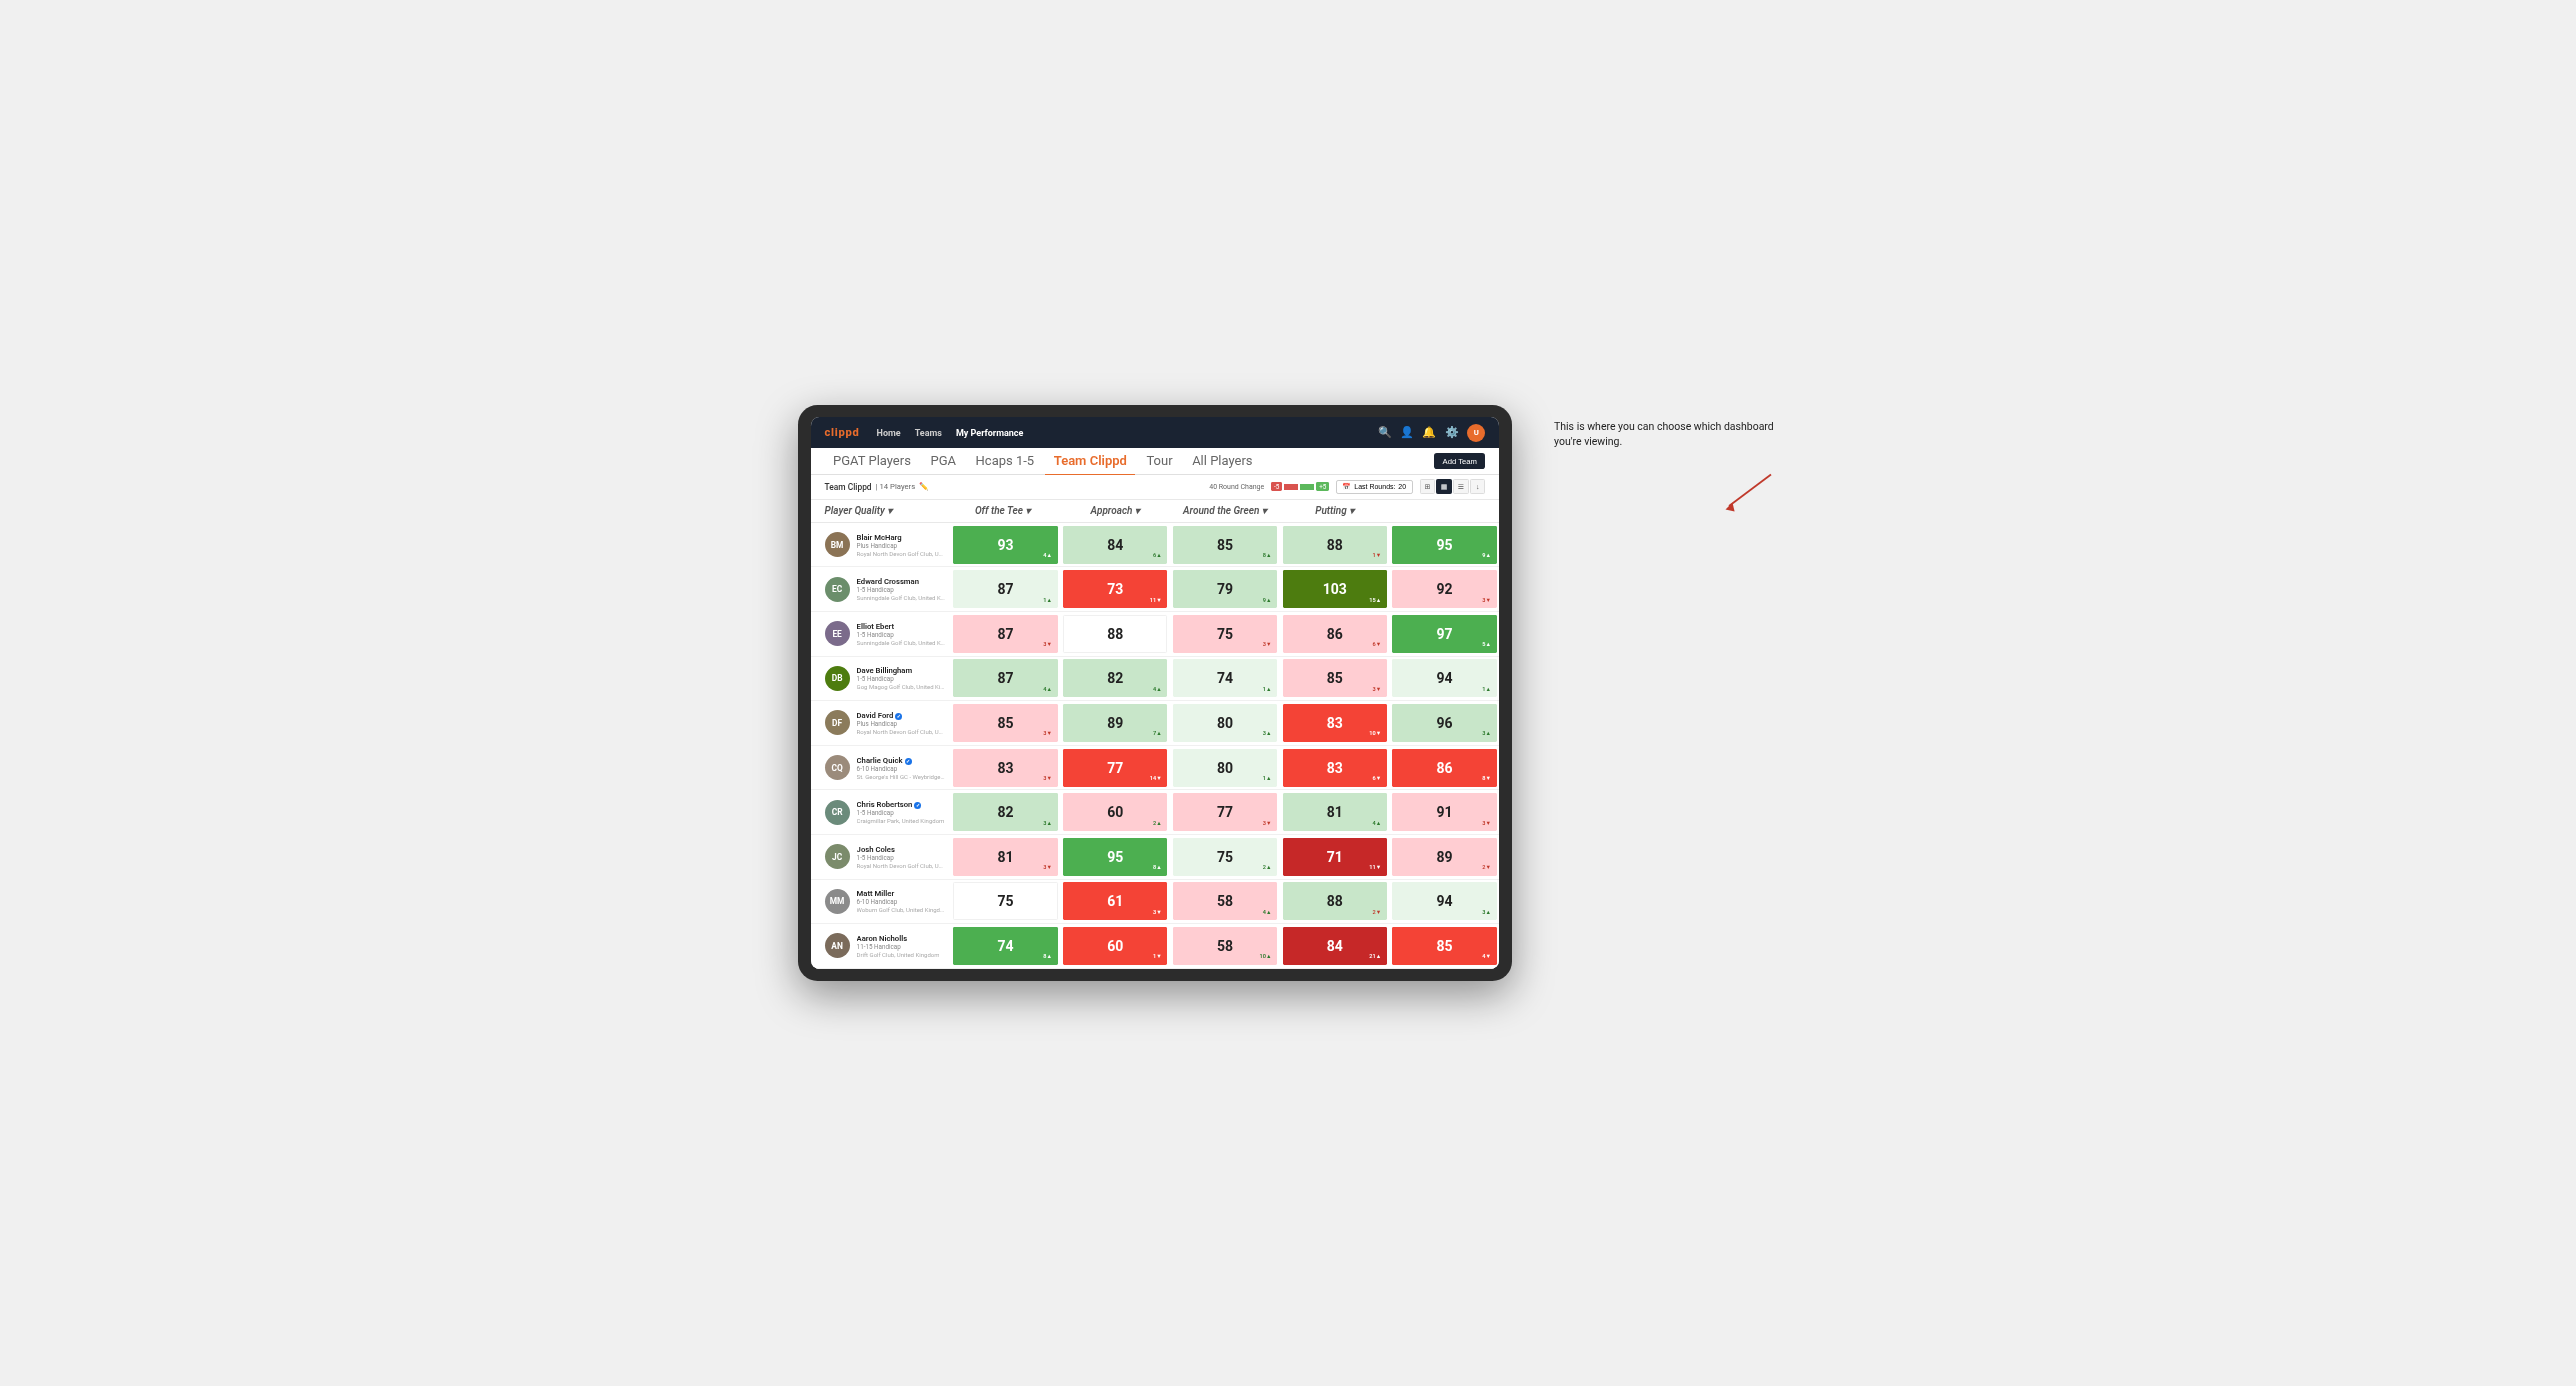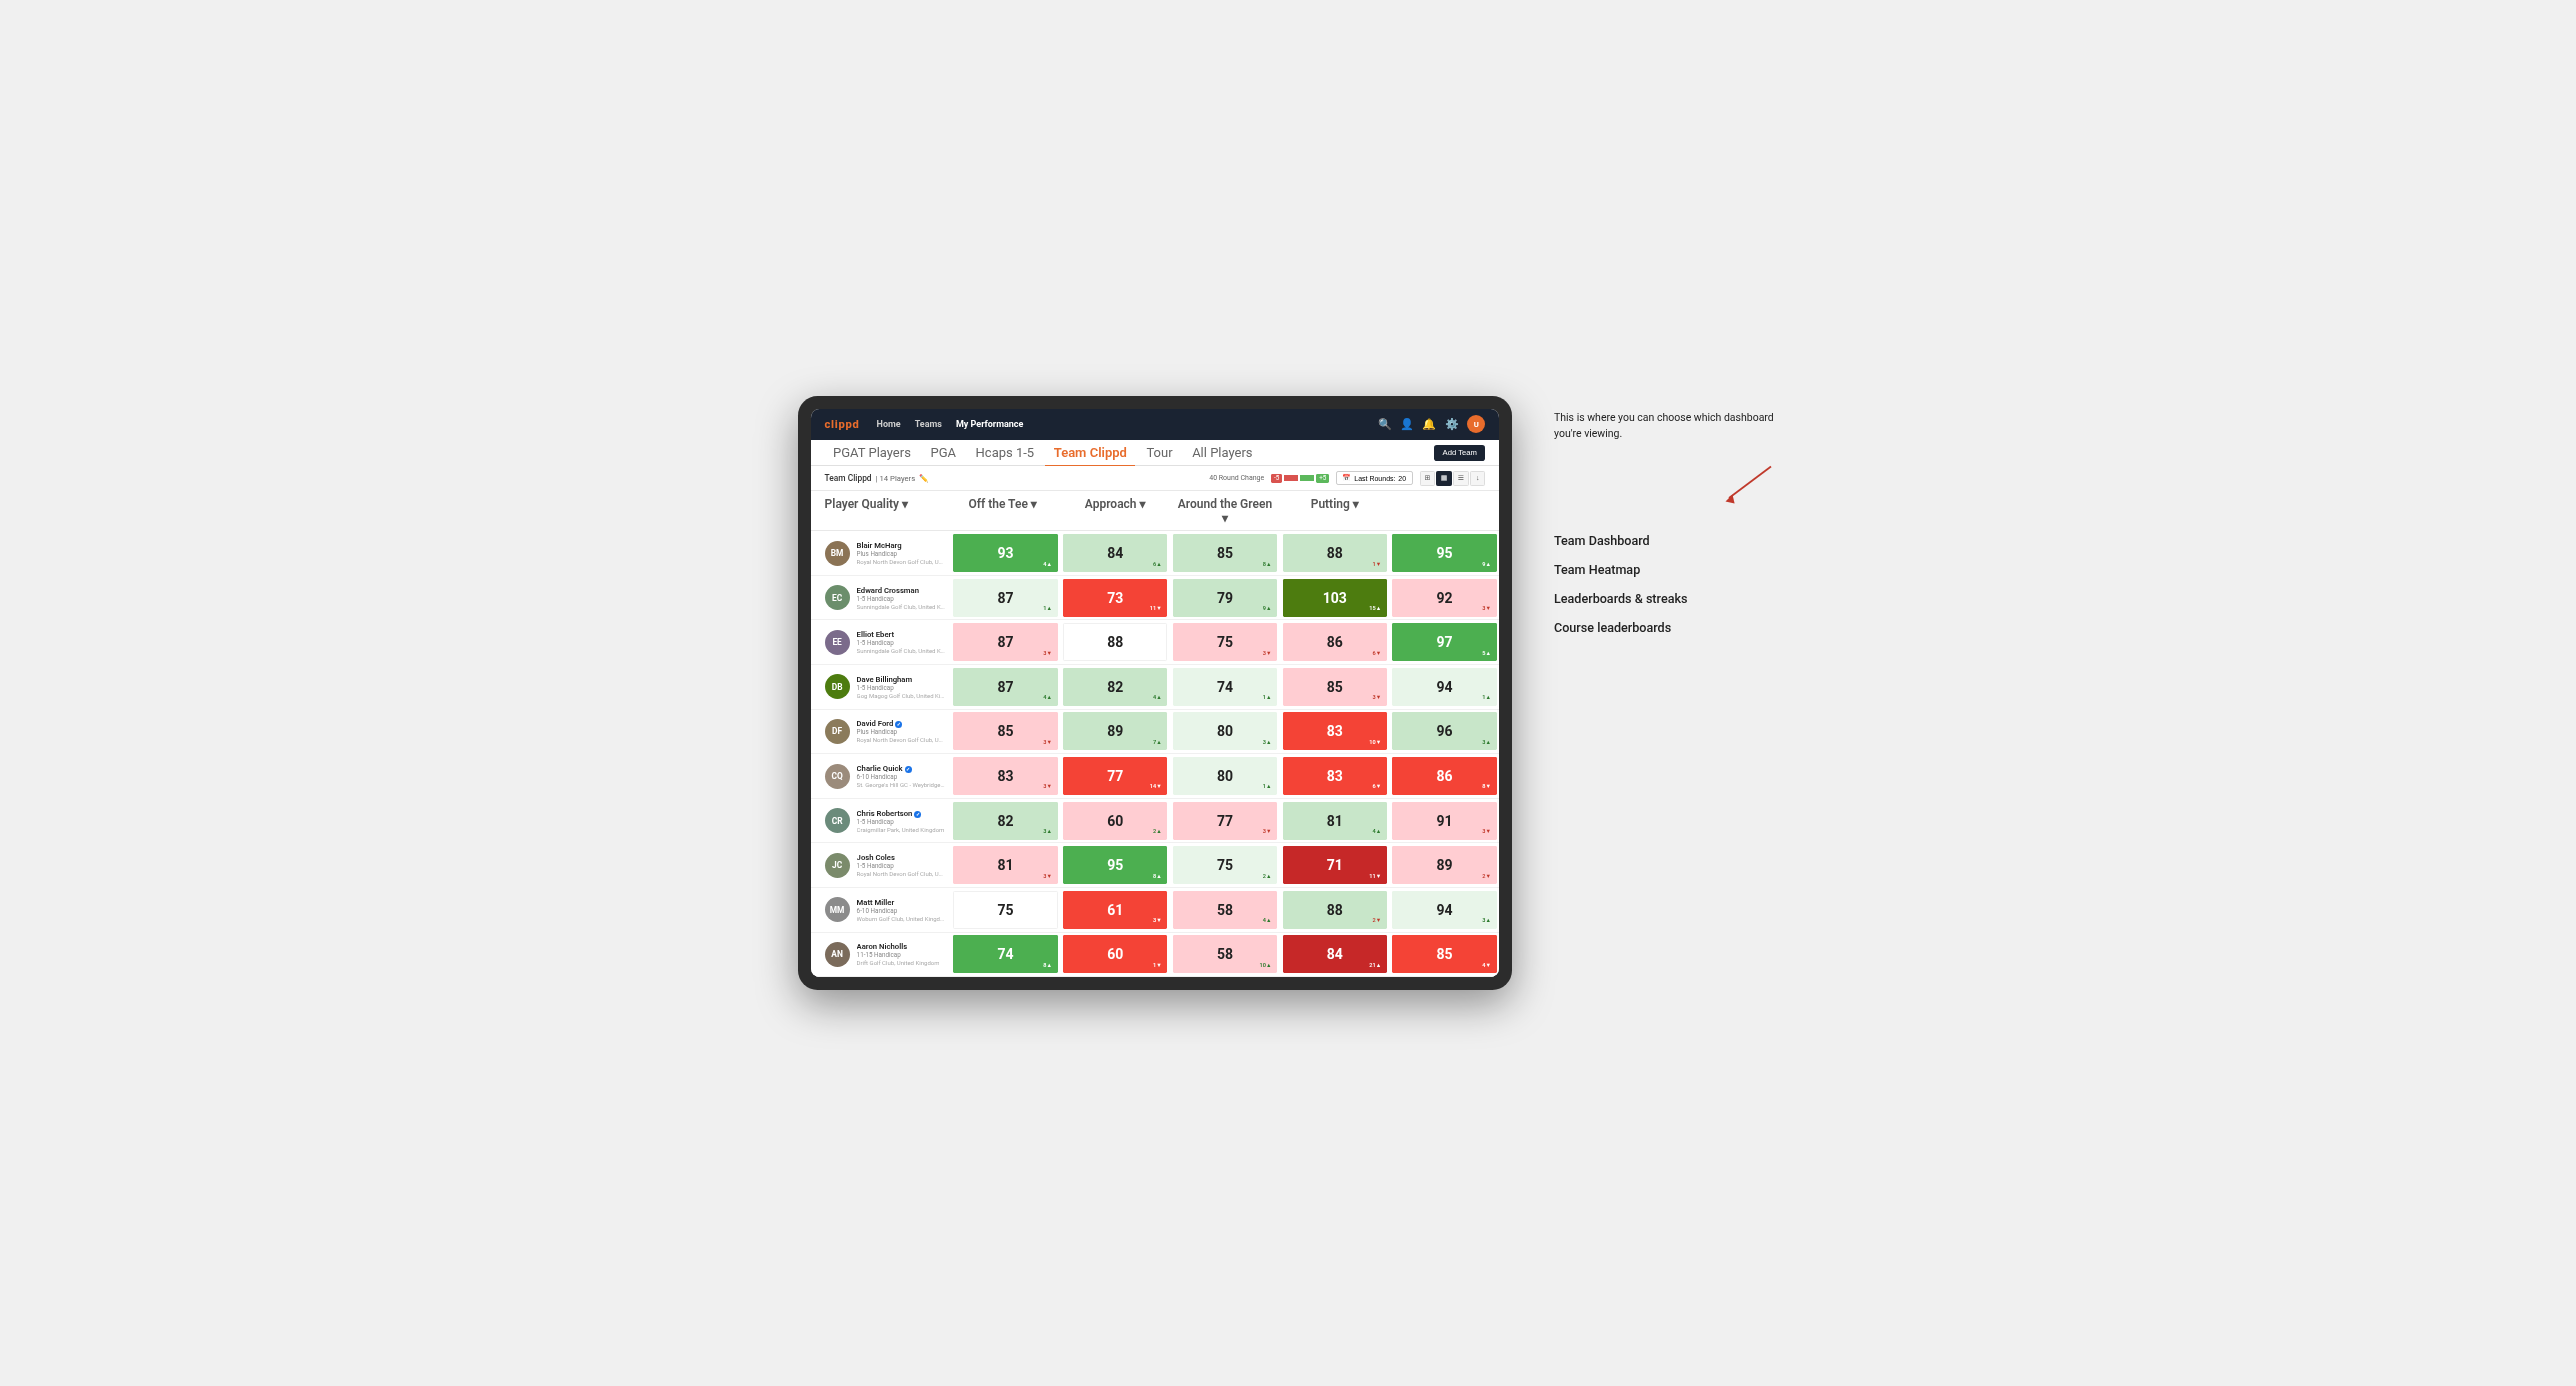--- a/index.html
+++ b/index.html
@@ -234,25 +234,26 @@
     
     .col-headers {
       display: grid;
       grid-template-columns: 140px 1fr 1fr 1fr 1fr 1fr;
       background: #fff;
       border-bottom: 0.7px solid #e8e8e8;
       padding: 2.8px 0;
     }
 
     .col-header {
-      font-size: 12px;
+      font-size: 10px;
       color: #555;
       text-align: center;
       padding: 2.8px 5.6px;
       font-weight: 600;
+      font-style: italic;
     }
 
     .col-header:first-child {
       text-align: left;
       padding-left: 14px;
     }
 
     
     .players-table {
       background: #fff;
@@ -871,21 +872,15 @@
   </div>
 
   <div class="annotation-panel">
     <p class="annotation-text">This is where you can choose which dashboard you're viewing.</p>
 
     <svg class="red-arrow" viewBox="0 0 80 60">
       <line x1="70" y1="5" x2="10" y2="50" stroke="#c0392b" stroke-width="2.5"></line>
       <polygon points="5,55 15,45 18,58" fill="#c0392b"></polygon>
     </svg>
 
-    <div class="annotation-items" id="annotation-items">
-        <div class="annotation-item">Team Dashboard</div>
-        <div class="annotation-item">Team Heatmap</div>
-        <div class="annotation-item">Leaderboards &amp; streaks</div>
-        <div class="annotation-item">Course leaderboards</div>
-      </div>
   </div>
 </div>
 
 
 </body></html>

